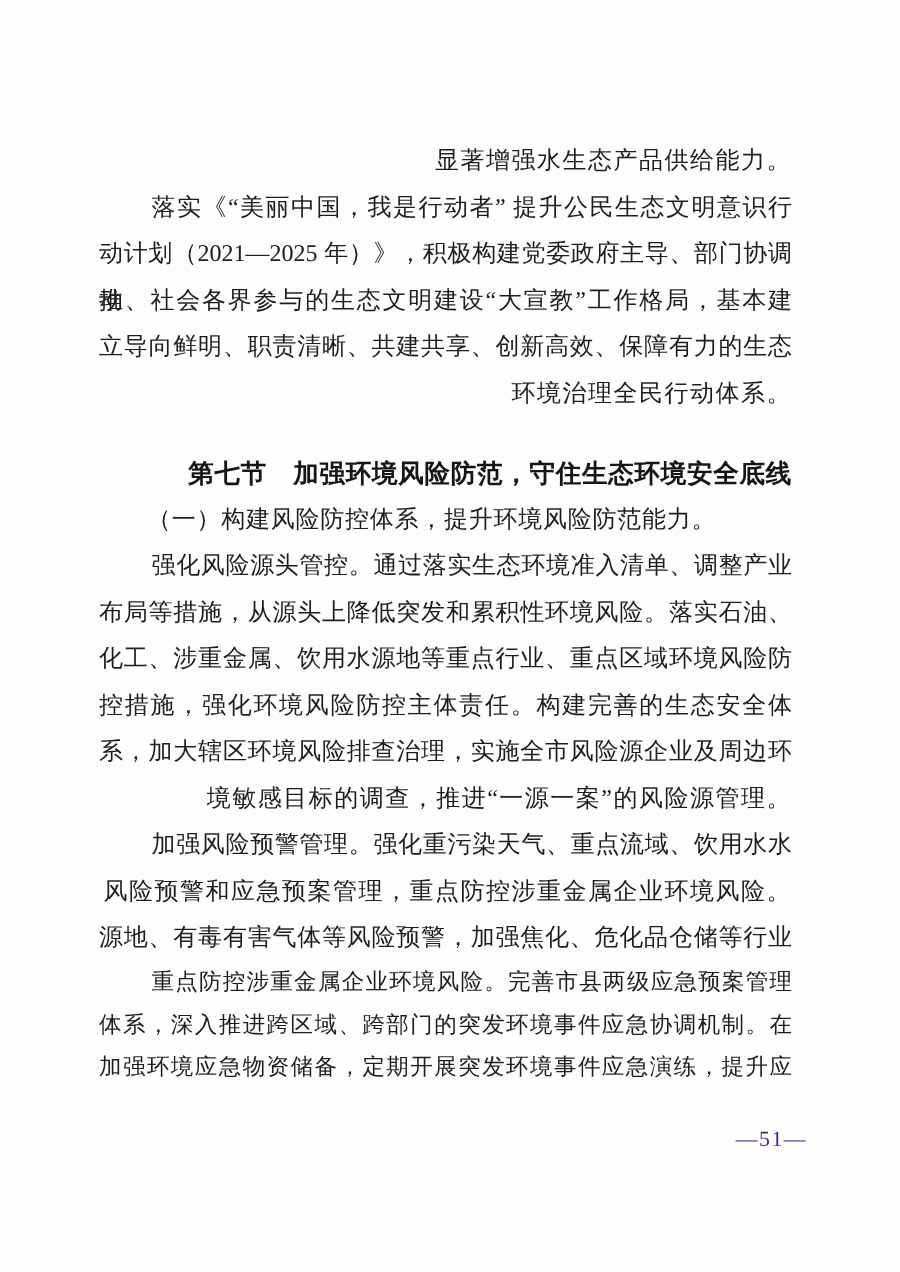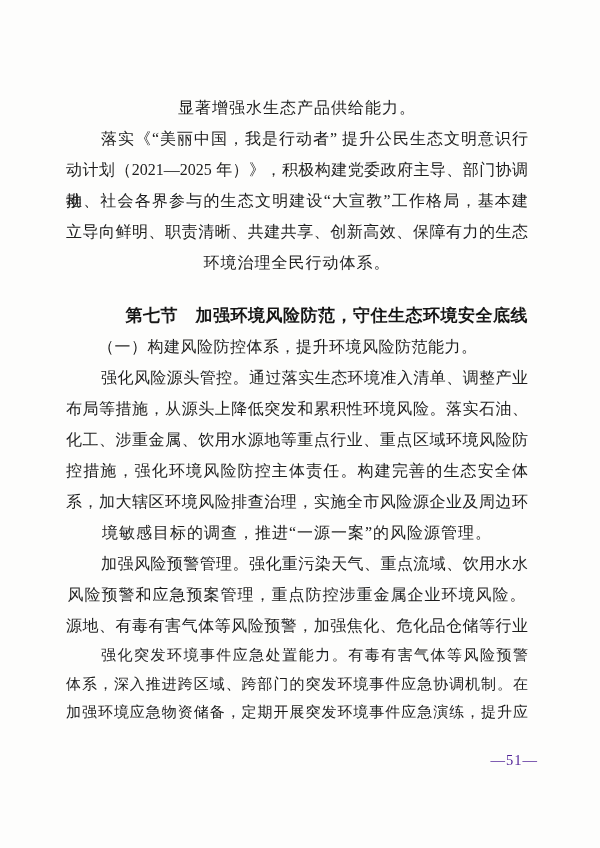--- a/index.html
+++ b/index.html
@@ -28,21 +28,21 @@
     overflow:visible;
   }
   
   .fill{
     text-align:justify;
     text-align-last:justify;
     text-justify:inter-character;
   }
   
   .end{
-    text-align:center;
+    text-align:right;
     letter-spacing:1px;
   }
   .ind{ text-indent:35px; }
   .sec-title{
     margin-top:22px;
     font-family:"Liberation Sans","DejaVu Sans",sans-serif;
     font-weight:700;
     font-size:17px;
     line-height:31px;
     height:31px;
@@ -92,20 +92,20 @@
     <div class="ln fill">布局等措施，从源头上降低突发和累积性环境风险。落实石油、</div>
     <div class="ln fill">化工、涉重金属、饮用水源地等重点行业、重点区域环境风险防</div>
     <div class="ln fill">控措施，强化环境风险防控主体责任。构建完善的生态安全体</div>
     <div class="ln fill">系，加大辖区环境风险排查治理，实施全市风险源企业及周边环</div>
     <div class="ln end">境敏感目标的调查，推进“一源一案”的风险源管理。</div>
 
     <div class="ln fill ind">加强风险预警管理。强化重污染天气、重点流域、饮用水水</div>
     <div class="ln end">风险预警和应急预案管理，重点防控涉重金属企业环境风险。</div>
     <div class="ln fill">源地、有毒有害气体等风险预警，加强焦化、危化品仓储等行业</div>
 
-    <div class="ln sm fill ind">强化突发环境事件应急处置能力。有毒有害气体等风险预警</div>
+    <div class="ln sm fill ind">重点防控涉重金属企业环境风险。完善市县两级应急预案管理</div>
     <div class="ln sm fill">体系，深入推进跨区域、跨部门的突发环境事件应急协调机制。在</div>
     <div class="ln sm fill">加强环境应急物资储备，定期开展突发环境事件应急演练，提升应</div>
 
   </div>
 
   <div class="page-number">—51—</div>
 </div>
 
 </body></html>

